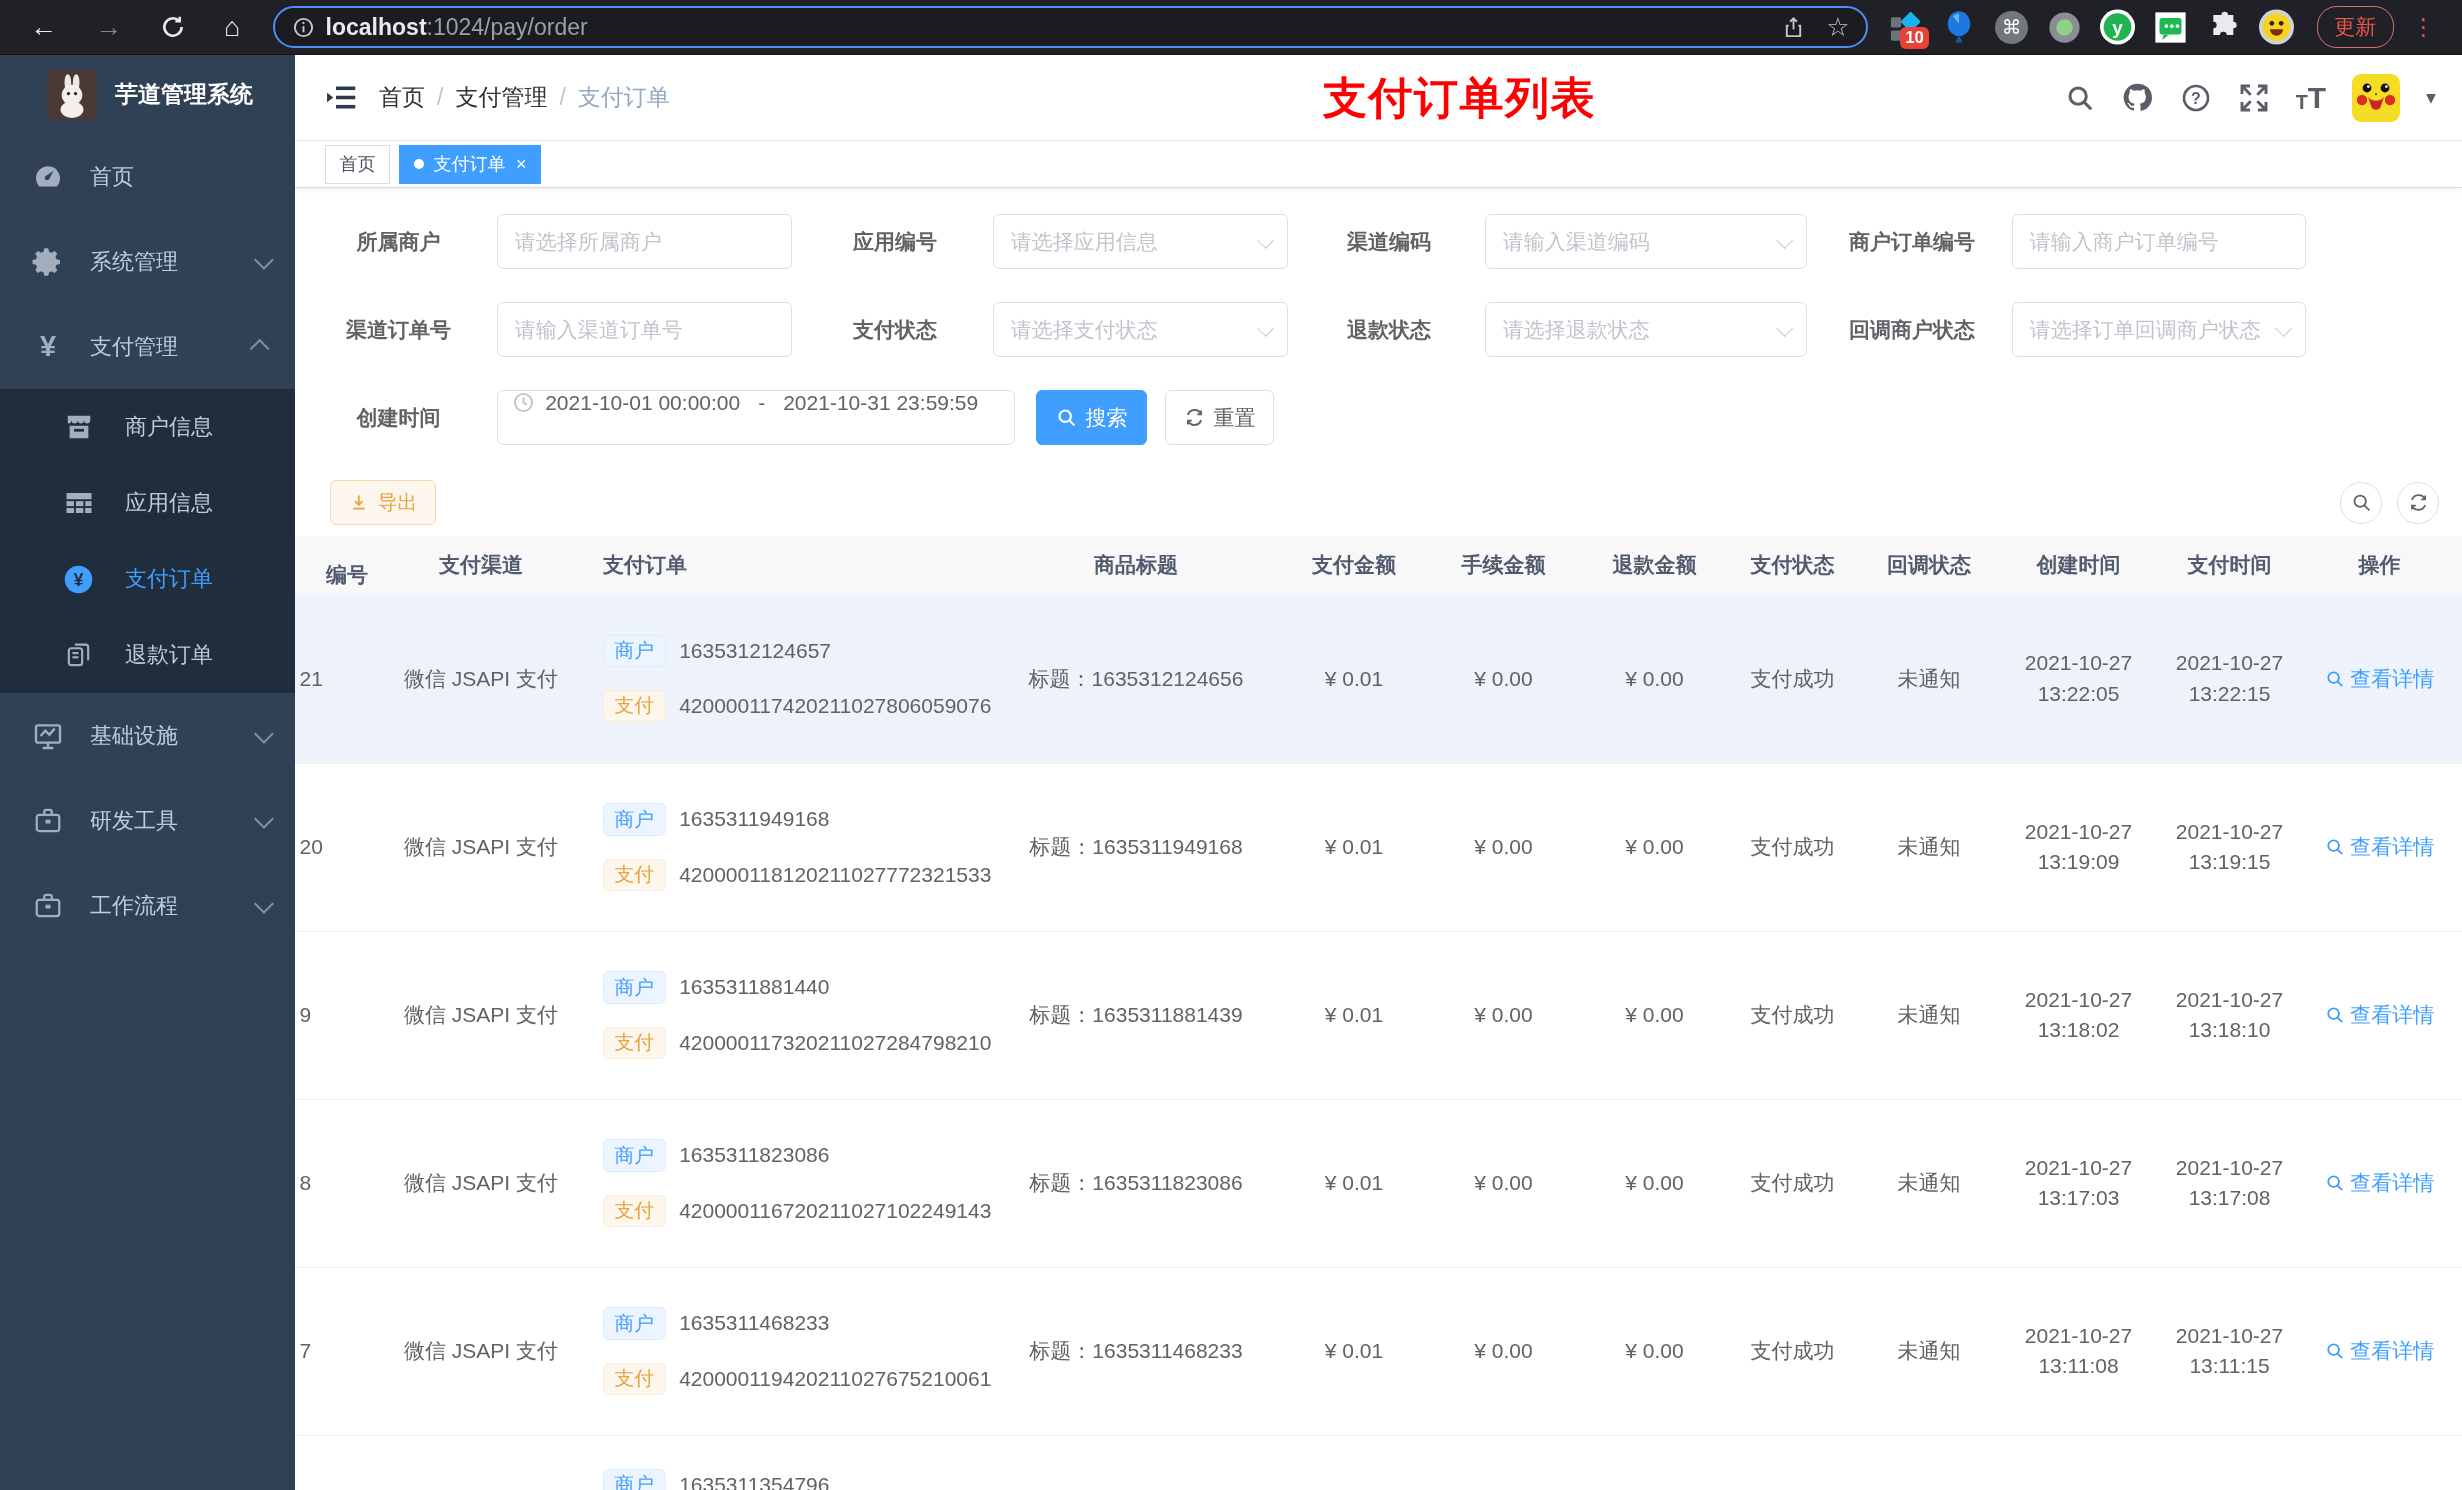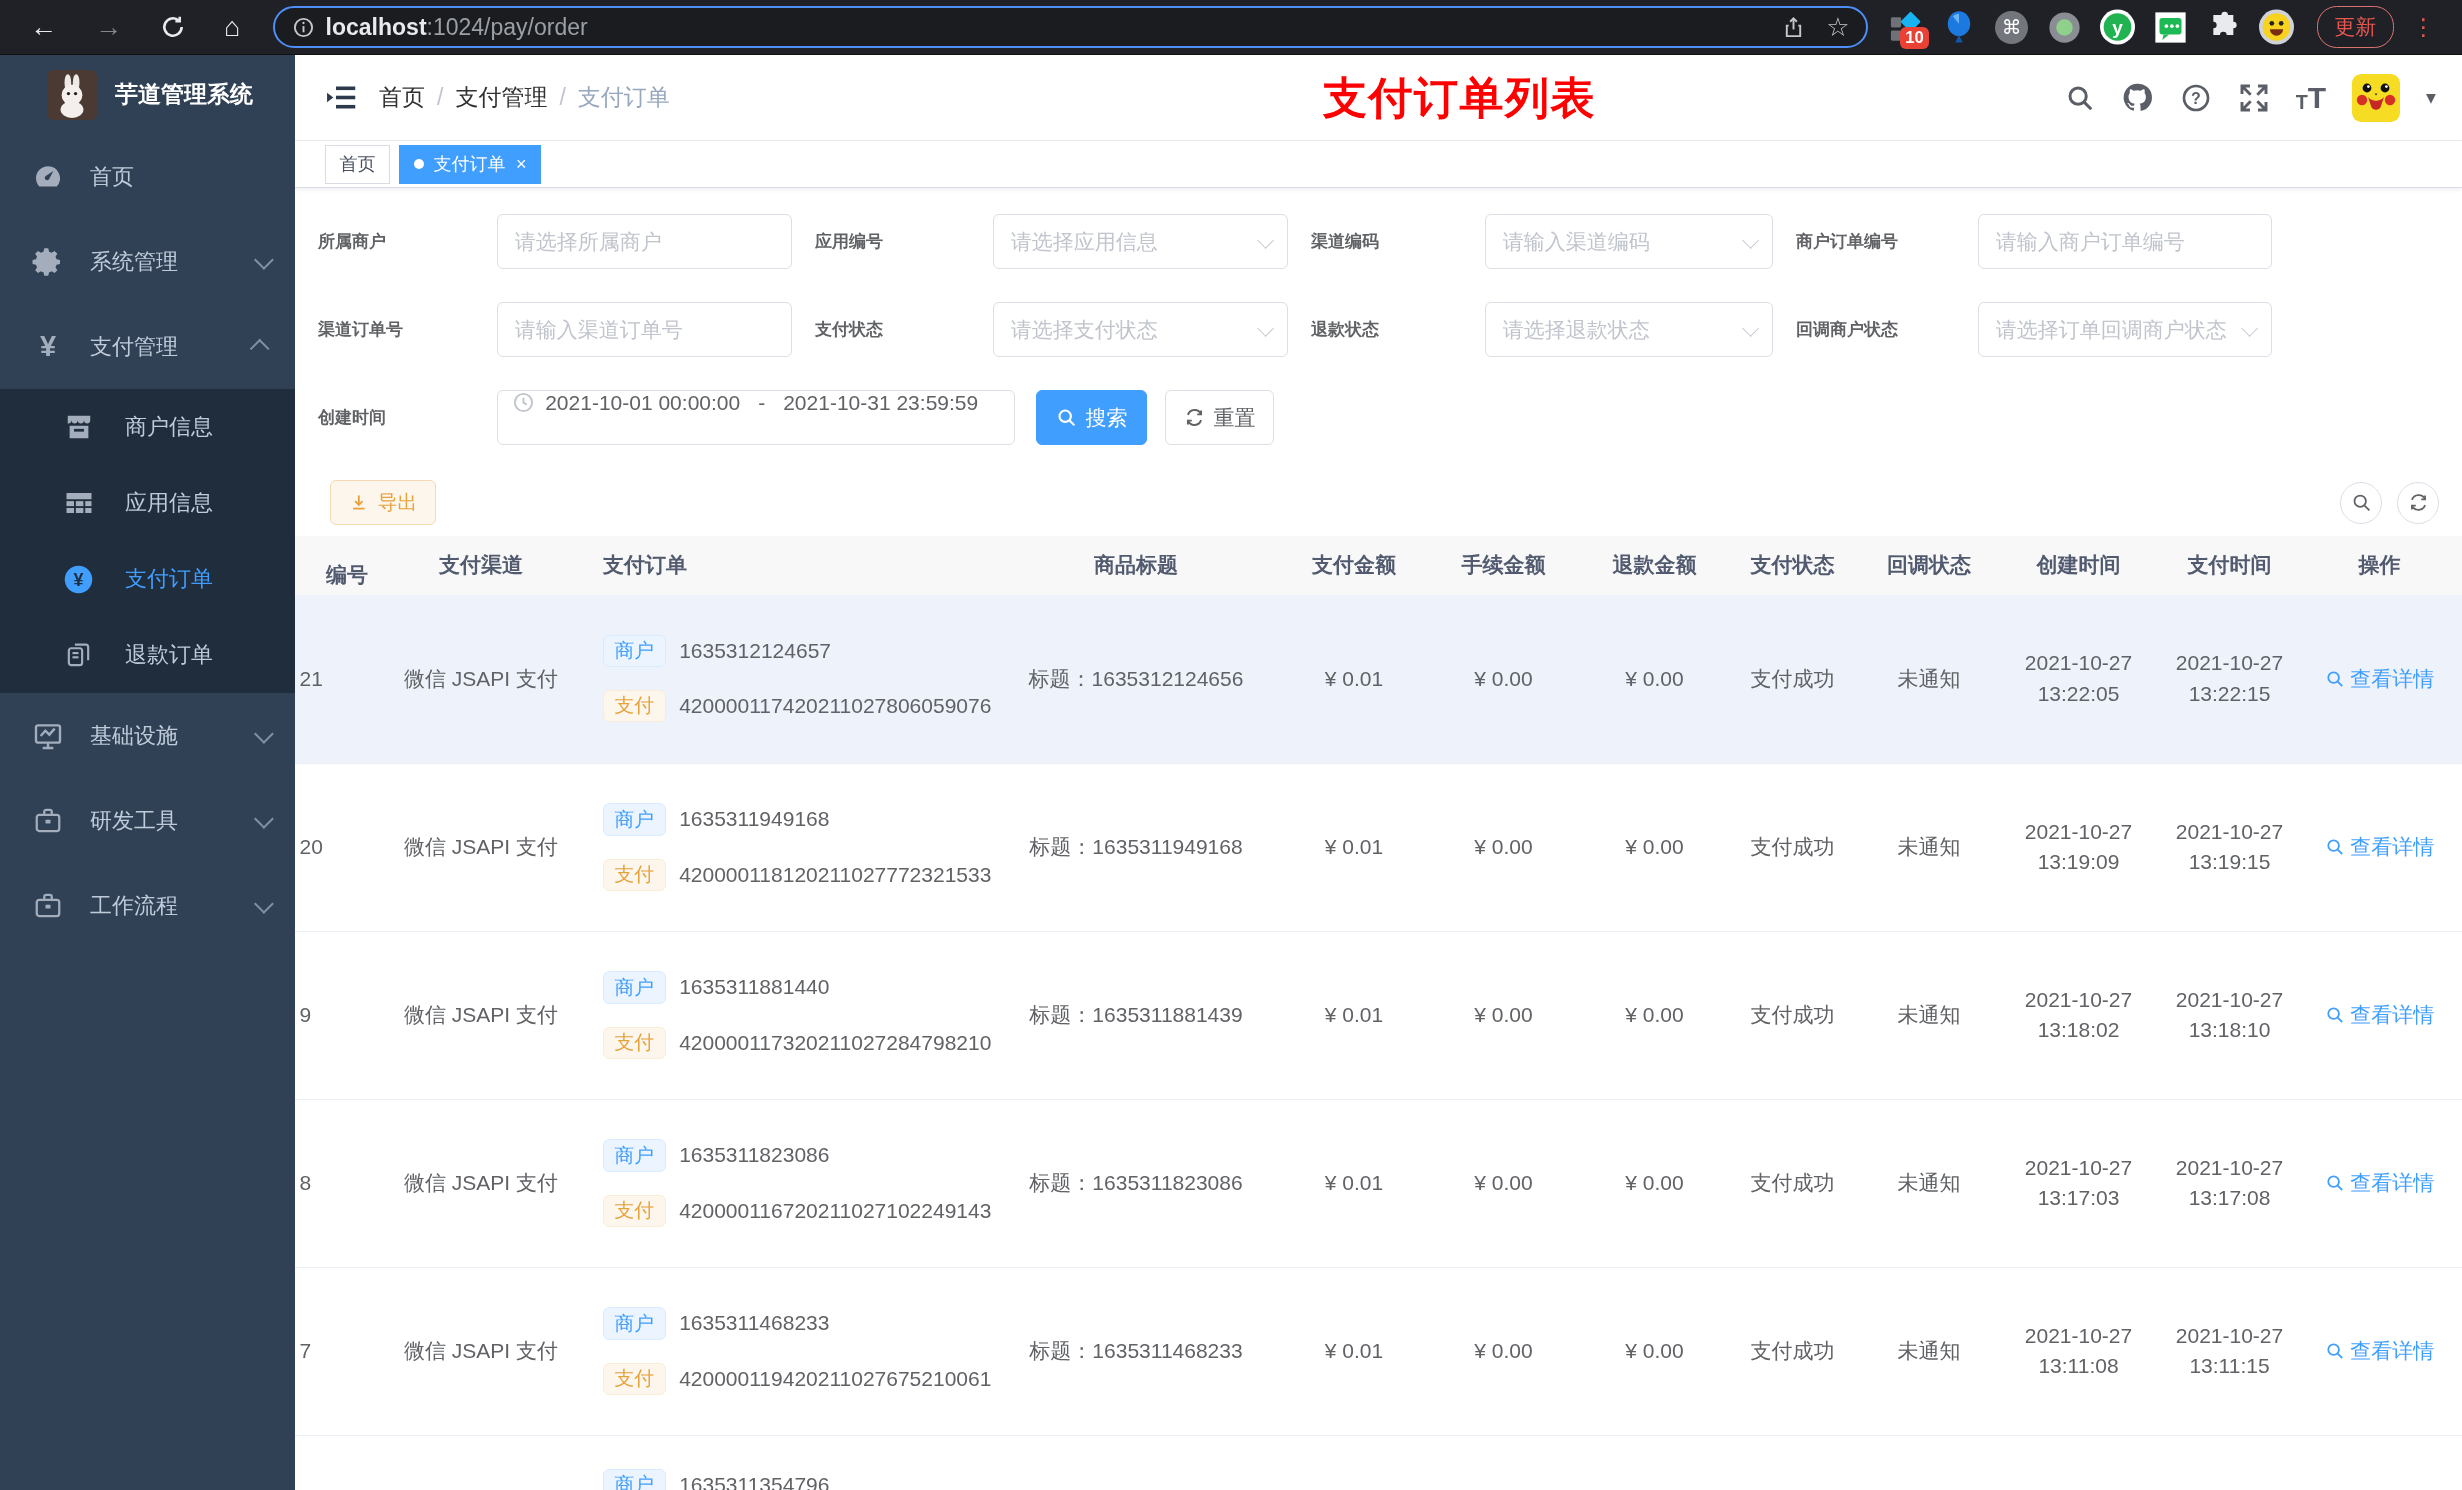--- a/index.html
+++ b/index.html
@@ -64,24 +64,24 @@
   
   .tags-view { height:47px; background:#fff; border-bottom:0.8px solid #d8dce5; box-shadow:0 1.5px 4.5px rgba(0,0,0,.06); display:flex; align-items:center; gap:9px; padding:0 30px; position:relative; z-index:2; }
   .tag-tab { height:39px; display:inline-flex; align-items:center; padding:0 13.6px; border:0.8px solid #d8dce5; background:#fff; color:#495060; font-size:18px; cursor:pointer; }
   .tag-tab.active { background:#409eff; border-color:#409eff; color:#fff; }
   .tab-dot { width:10.6px; height:10.6px; border-radius:50%; background:#fff; margin-right:9px; }
   .tab-close { margin-left:10.6px; font-size:18px; }
 
   
   .content { padding:26px 23px 0 23px; }
   .f-row { display:flex; align-items:center; height:55px; margin-bottom:33px; }
-  .f-label { font-size:17px; font-weight:700; color:#606266; text-align:left; padding-right:18px; flex:0 0 auto; }
+  .f-label { font-size:21px; font-weight:700; color:#606266; text-align:center; padding-right:18px; flex:0 0 auto; }
   .w1 { width:179px; } .w2 { width:178px; margin-left:23px; } .w3 { width:174px; margin-left:23px; } .w4 { width:182px; margin-left:23px; }
   .f-control { height:55px; border:1.5px solid #dcdfe6; border-radius:6px; background:#fff; display:flex; align-items:center; padding:0 16.7px; cursor:text; }
-  .c1 { width:295px; } .c2 { width:295px; } .c3 { width:288px;font-family:Liberation Serif, serif; } .c4 { width:294px; }
+  .c1 { width:295px; } .c2 { width:295px; } .c3 { width:322px;font-family:Liberation Serif, serif; } .c4 { width:294px; }
   .ph { color:#c0c4cc; font-size:21px; white-space:nowrap; overflow:hidden; }
   .f-control .sp { flex:1; }
   .sel-chev { width:12px; height:12px; border-right:1.5px solid #c0c4cc; border-bottom:1.5px solid #c0c4cc; transform:rotate(45deg) translateY(-2.3px); flex:0 0 auto; }
   .date-control { width:518px; height:55px; border:1.5px solid #dcdfe6; border-radius:6px; display:flex; align-items:flex-start; padding:0 13.6px; color:#606266; }
   .date-val { font-size:21px; white-space:nowrap; }
   .date-sep { margin:0 18px; color:#606266; }
   .btn { height:55px; border-radius:6px; font-size:21px; display:inline-flex; align-items:center; justify-content:center; gap:9px; cursor:pointer; border:1.5px solid transparent; }
   .btn-primary { background:#409eff; border-color:#409eff; color:#fff; width:111px; margin-left:21px; }
   .btn-plain { background:#fff; border-color:#dcdfe6; color:#606266; width:109px; margin-left:18px;align-items:center; }
 

